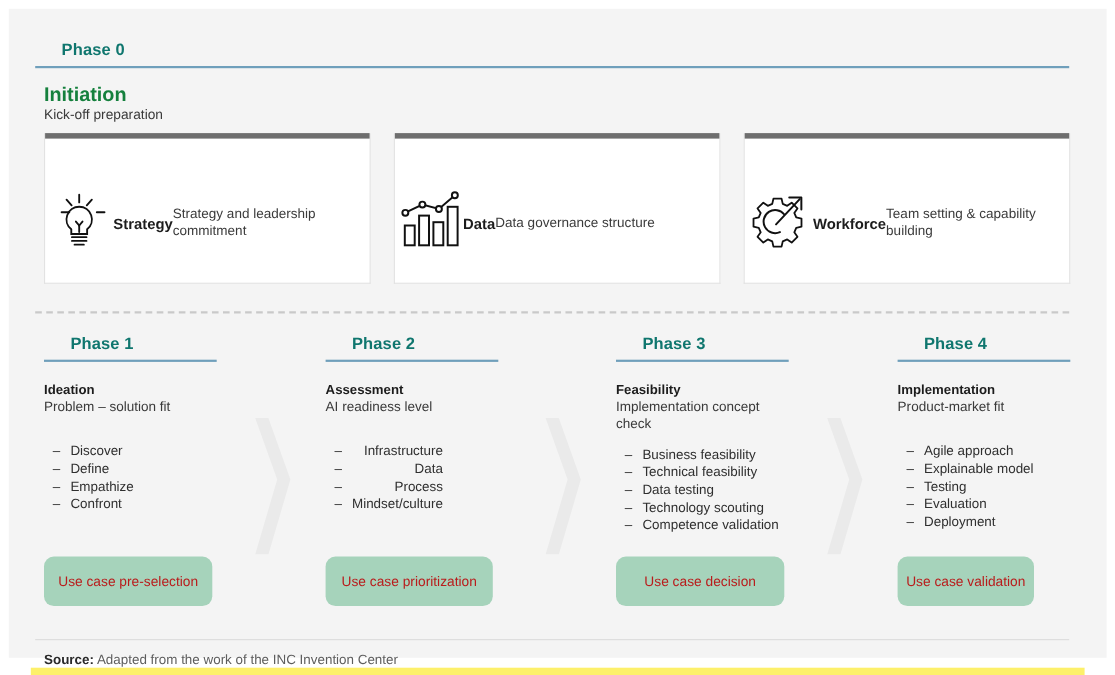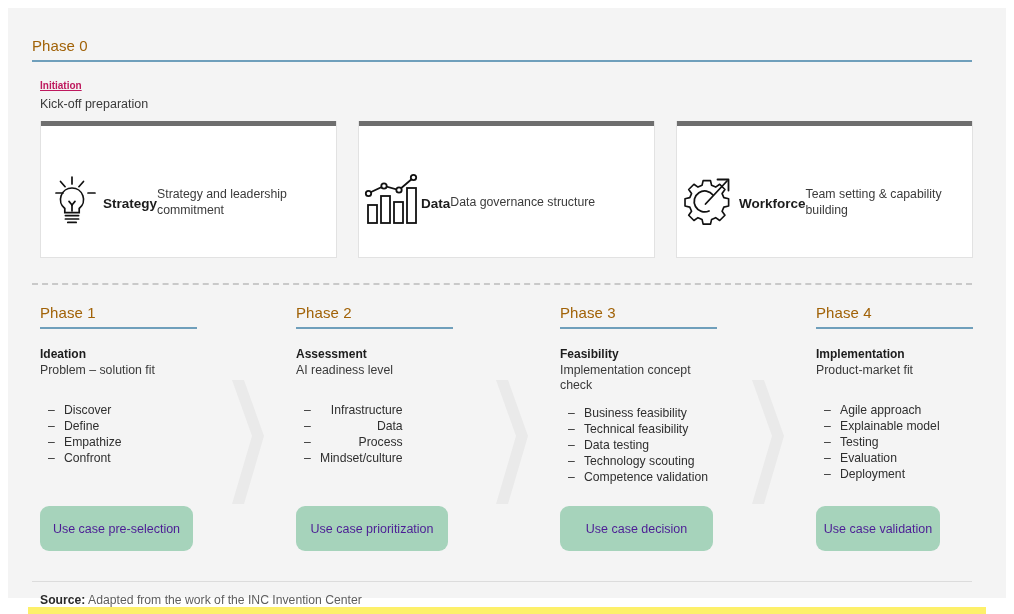--- a/index.html
+++ b/index.html
@@ -13,29 +13,29 @@
     position:absolute;left:8px;top:8px;
     width:998px;height:590px;
     background:#f4f4f4;
   }
 
   
   .p0-head{
     position:absolute;left:24px;top:29px;width:940px;
   }
   .phase-label{
-    color:#a16207;font-size:15px;font-weight:normal;
-    letter-spacing:.1px;line-height:18px;
+    color:#0f766e;font-size:15px;font-weight:bold;
+    letter-spacing:.1px;line-height:18px;margin-left:24px;
   }
   .phase-rule{
     height:2px;background:#6f9fbb;margin-top:5px;width:100%;
   }
   .p0-title{
     position:absolute;left:32px;top:70px;
-    font-size:10px;font-weight:bold;color:#be185d;line-height:16px;text-decoration:underline;
+    font-size:18px;font-weight:bold;color:#15803d;line-height:16px;
   }
   .p0-sub{
     position:absolute;left:32px;top:88px;
     font-size:12.5px;color:#3a3a3a;line-height:16px;
   }
 
   
   .card{
     position:absolute;top:113px;height:137px;
     background:#ffffff;border:1px solid #e2e2e2;border-top:none;
@@ -94,21 +94,21 @@
   .chev{position:absolute;top:372px;width:40px;height:124px;}
   #chev1{left:222px;}
   #chev2{left:486px;}
   #chev3{left:742px;}
 
   
   .pill{
     position:absolute;top:498px;height:45px;
     background:#a6d3bb;border-radius:9px;
     display:flex;align-items:center;justify-content:center;
-    color:#4c1d95;font-size:12.5px;
+    color:#b91c1c;font-size:12.5px;
   }
   #pill1{left:32px;width:153px;}
   #pill2{left:288px;width:152px;}
   #pill3{left:552px;width:153px;}
   #pill4{left:808px;width:124px;}
 
   
   .src-rule{
     position:absolute;left:24px;top:573px;width:940px;height:1px;background:#dcdcdc;
   }

